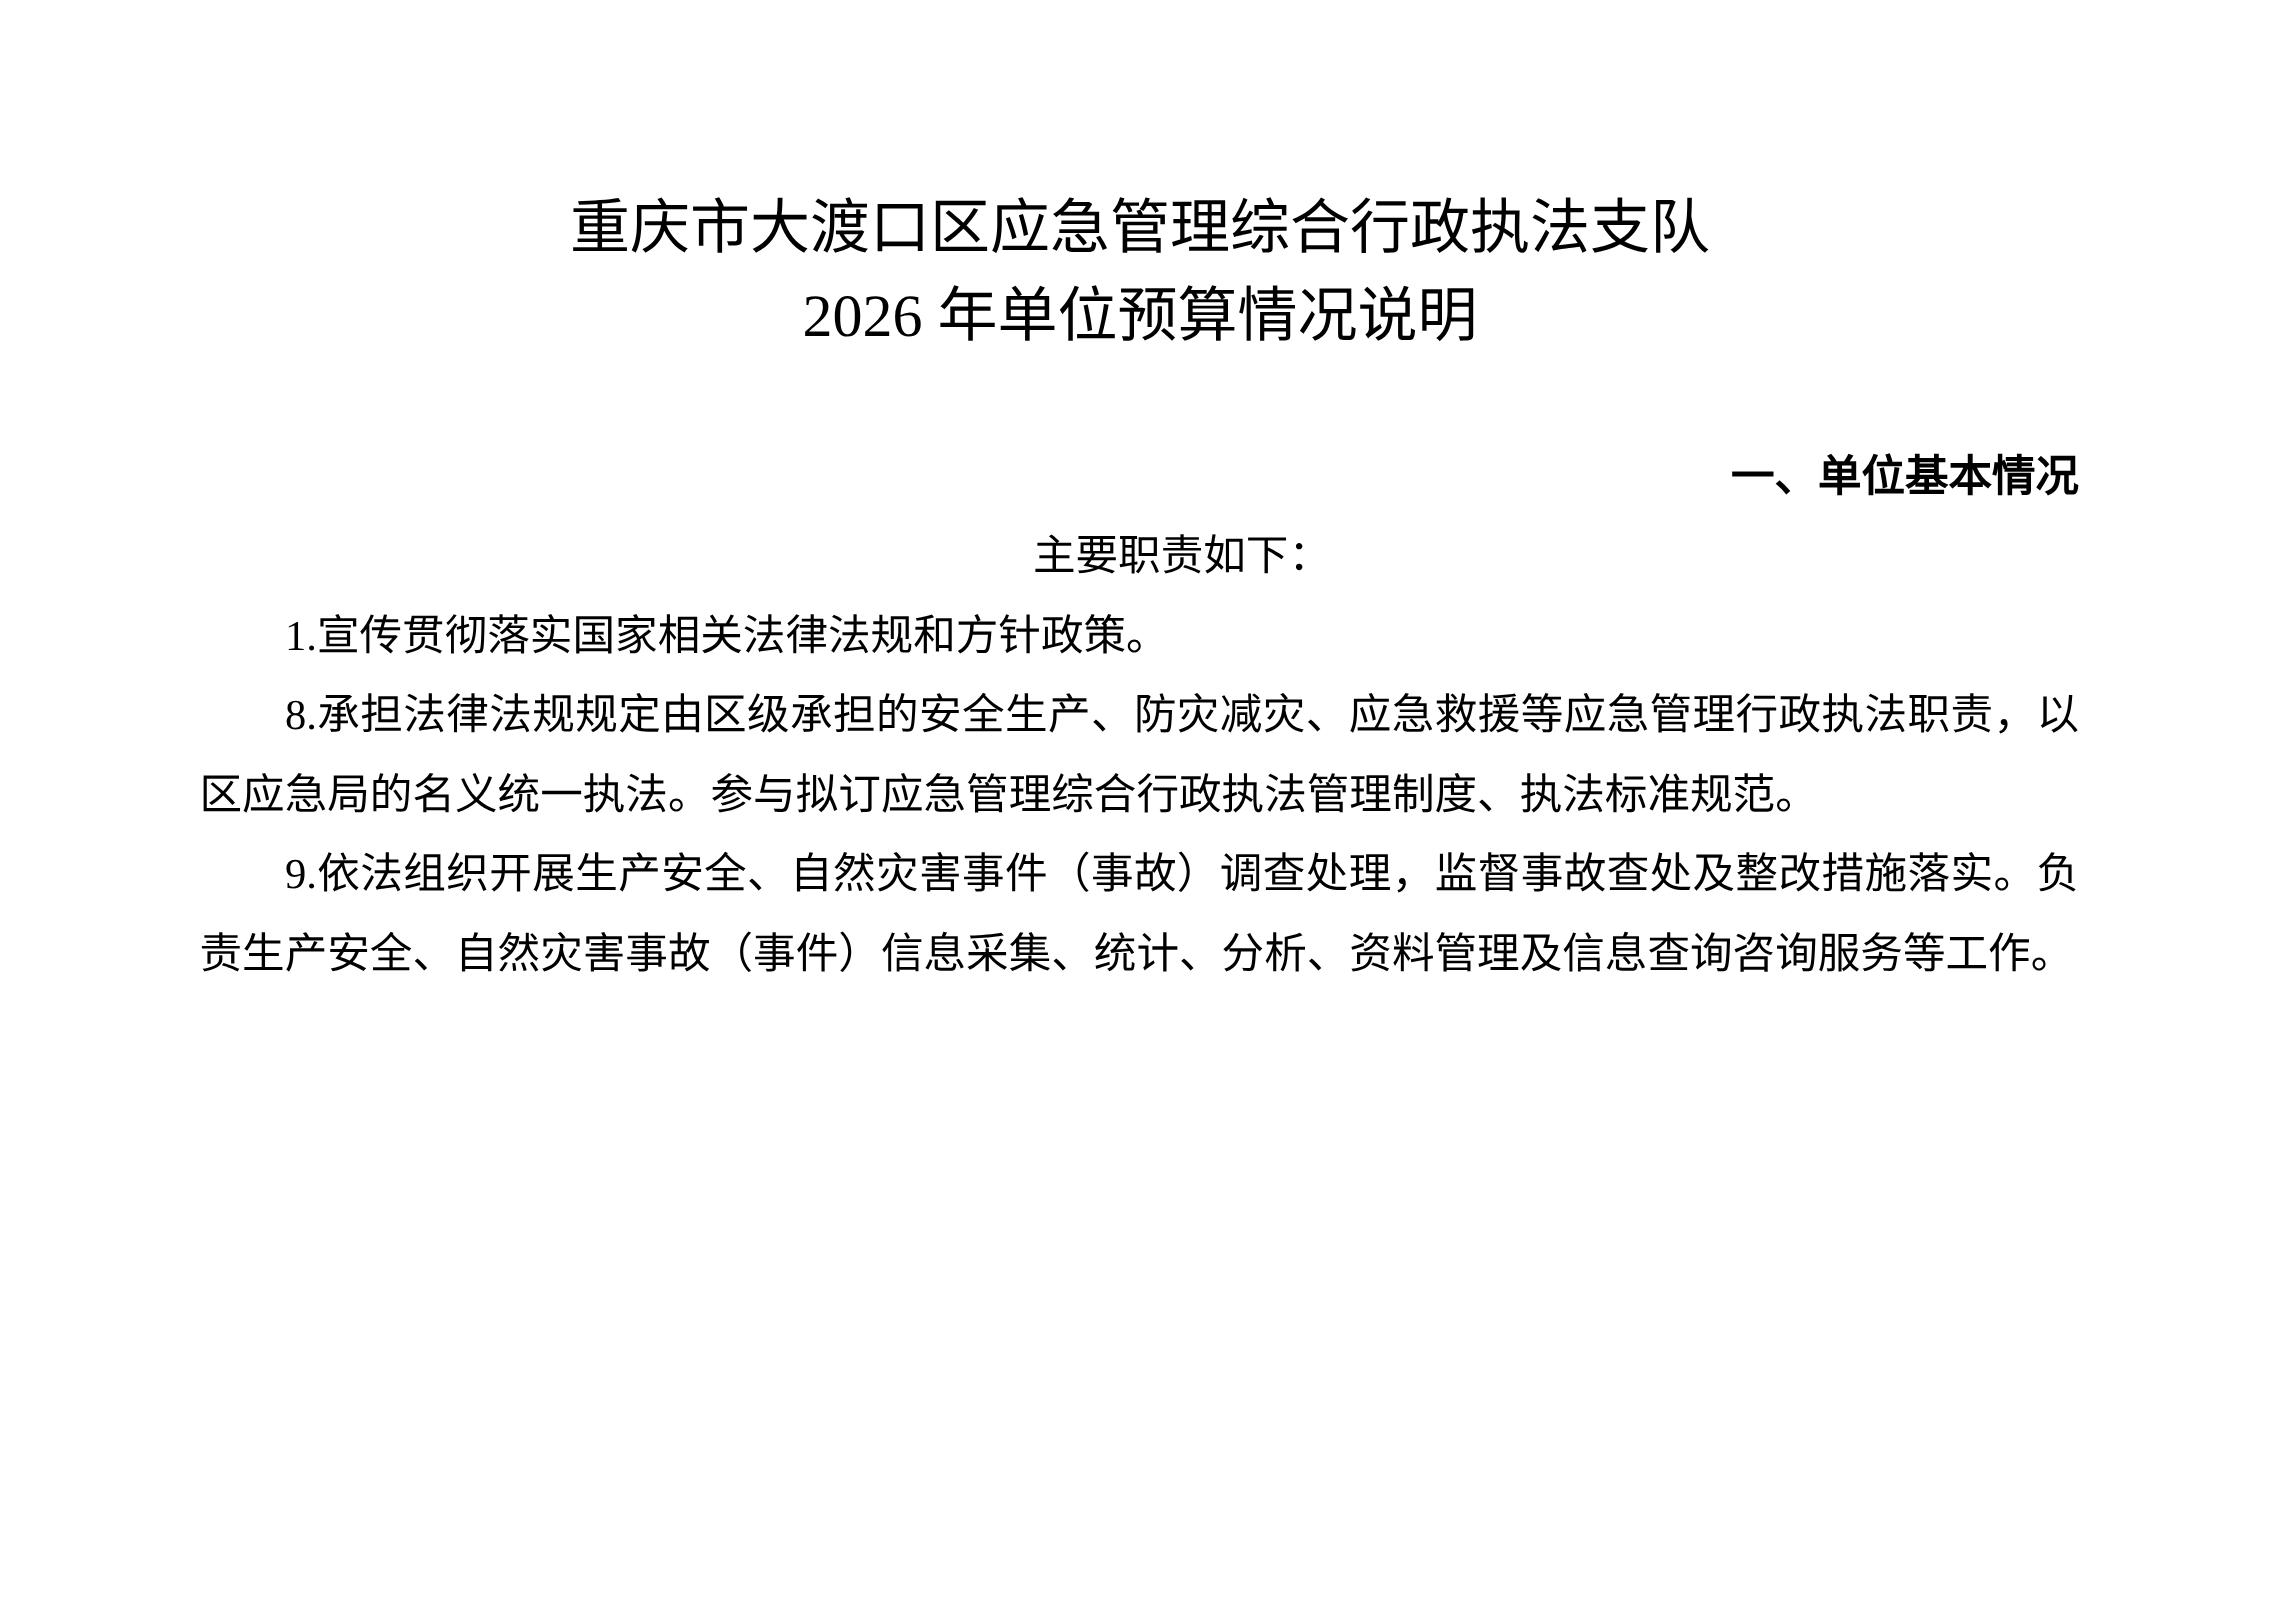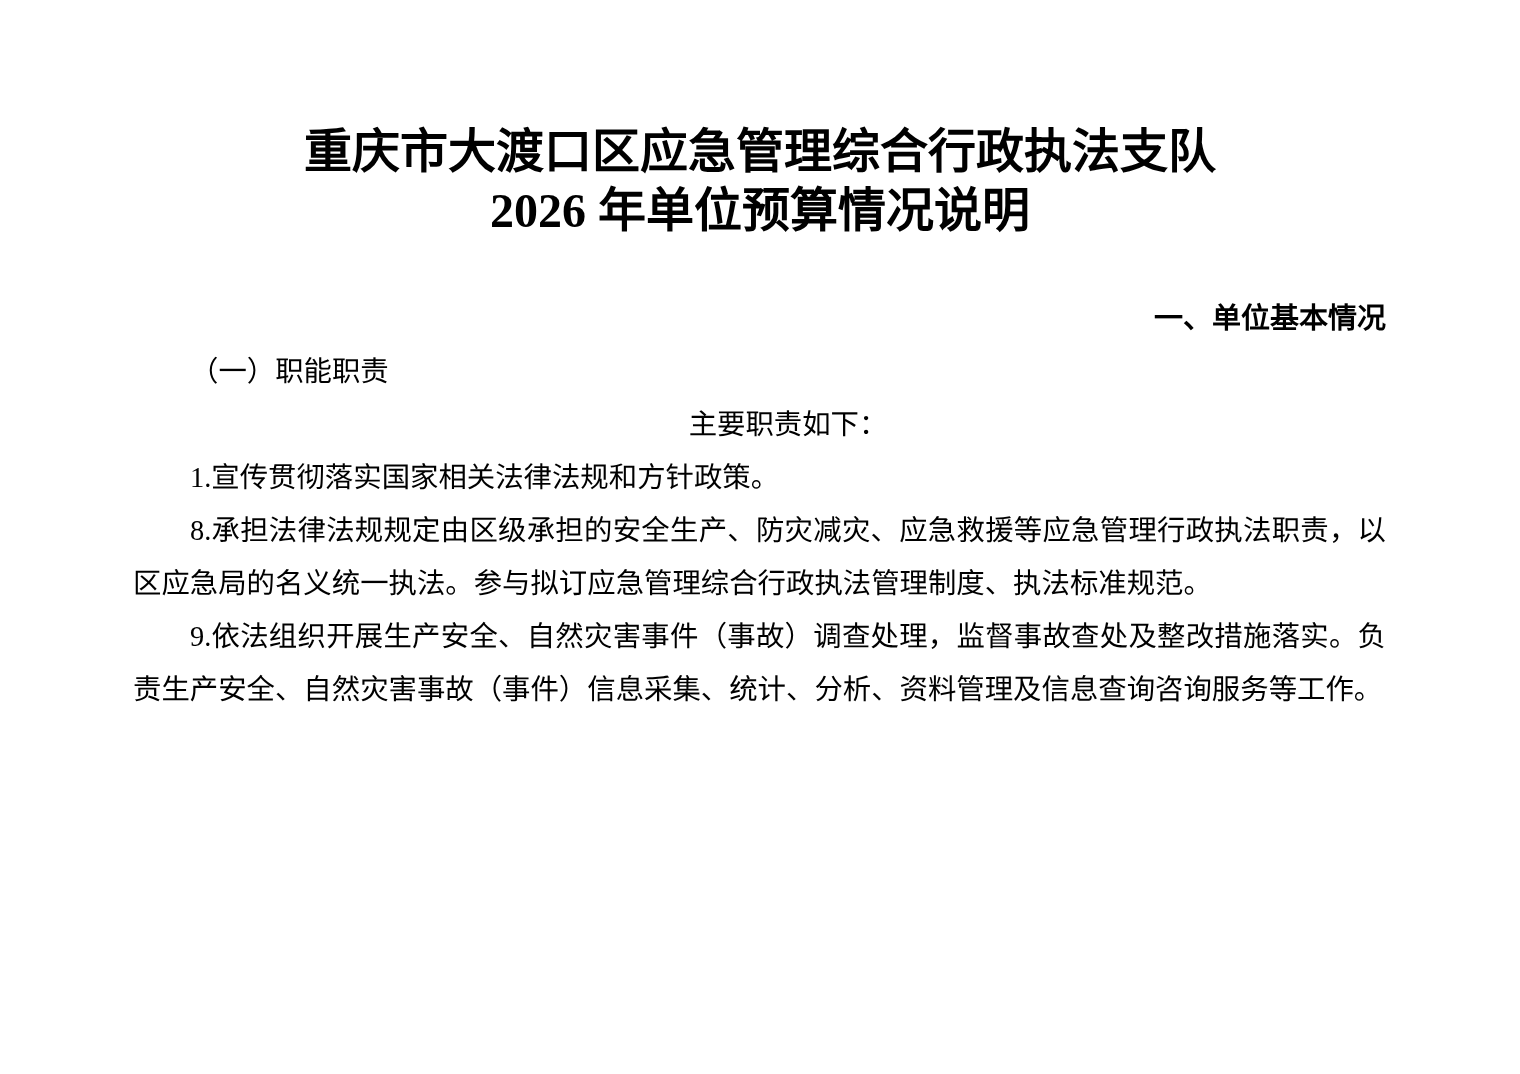--- a/index.html
+++ b/index.html
@@ -12,22 +12,22 @@
     width: 1520px;
     height: 1074px;
     background: #ffffff;
     color: #000000;
     font-family: "Liberation Serif", "DejaVu Serif", serif;
     overflow: hidden;
   }
   .doc-title {
     padding-top: 122px;
     text-align: center;
-    font-weight: bold;
-    font-size: 48px;
+    font-weight: normal;
+    font-size: 40px;
     line-height: 59px;
     letter-spacing: 0;
   }
   .content {
     width: 1253px;
     margin: 52px 0 0 133px;
     font-size: 28.4px;
     line-height: 53px;
   }
   .heading {
@@ -60,21 +60,20 @@
 <div class="page">
 
   <header class="doc-title">
     <div class="title-line">重庆市大渡口区应急管理综合行政执法支队</div>
     <div class="title-line">2026 年单位预算情况说明</div>
   </header>
 
   <main class="content">
     <div class="heading">一、单位基本情况</div>
 
-    <div class="subheading">（一）职能职责</div>
 
     <p class="para intro">主要职责如下：</p>
 
     <p class="para">1.宣传贯彻落实国家相关法律法规和方针政策。</p>
 
     <p class="para">8.承担法律法规规定由区级承担的安全生产、防灾减灾、应急救援等应急管理行政执法职责，以区应急局的名义统一执法。参与拟订应急管理综合行政执法管理制度、执法标准规范。</p>
 
 
 
     <p class="para">9.依法组织开展生产安全、自然灾害事件（事故）调查处理，监督事故查处及整改措施落实。负责生产安全、自然灾害事故（事件）信息采集、统计、分析、资料管理及信息查询咨询服务等工作。</p>

